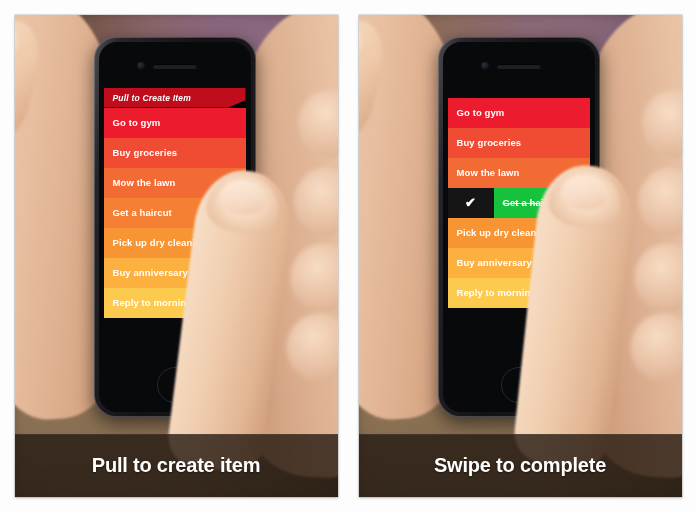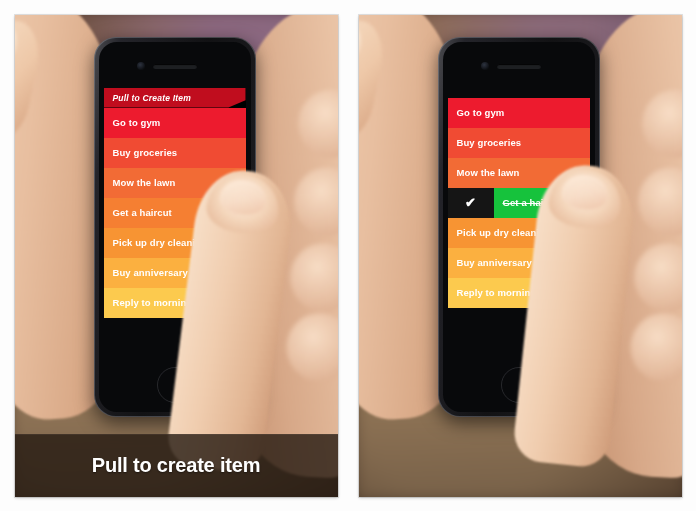--- a/index.html
+++ b/index.html
@@ -321,15 +321,18 @@
         </div>
         <div class="homebtn"></div>
       </div>
     </div>
 
     <div class="finger" style="left:168px;top:150px;transform:rotate(6deg);">
       <div class="finger-tip"></div>
       <div class="finger-nail"></div>
     </div>
 
+    <div class="caption">
+      <span>Swipe to complete</span>
+    </div>
   </div>
 
 </div>
 
 </body></html>

